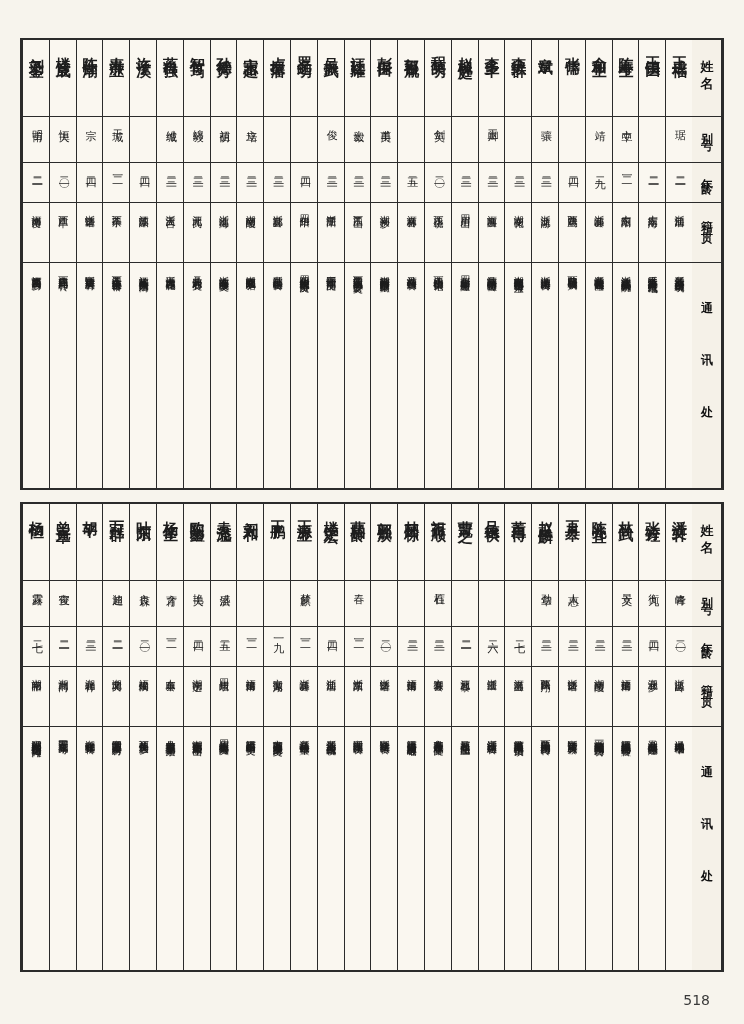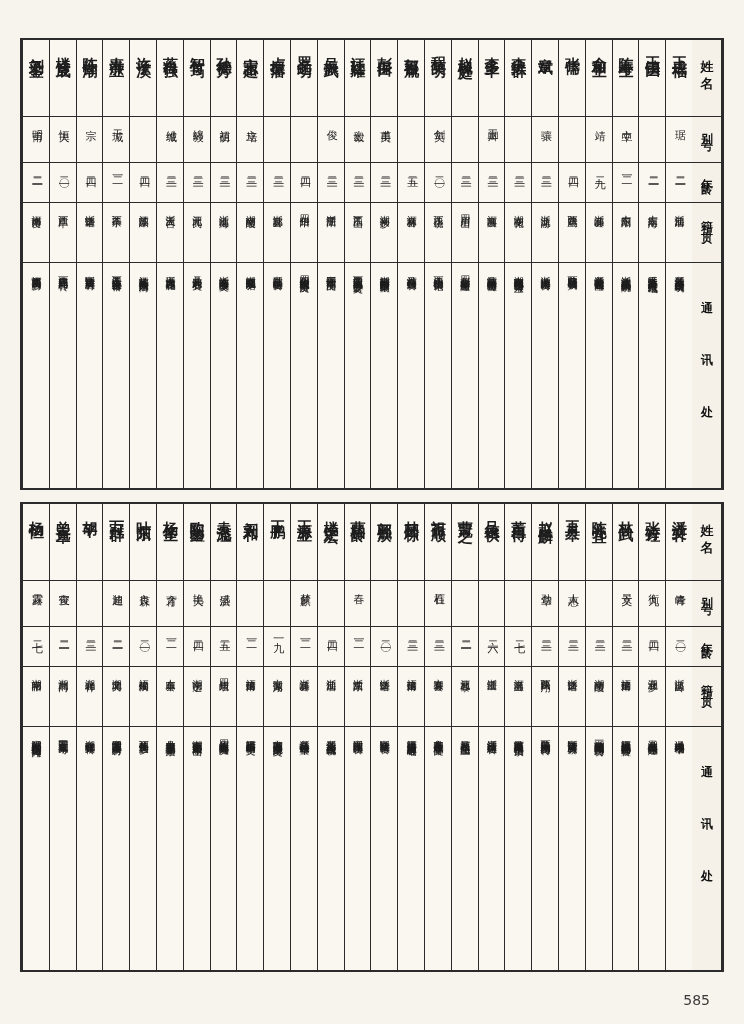--- a/index.html
+++ b/index.html
@@ -951,14 +951,14 @@
         </div>
         <div class="cell r-native">
           <span class="vt native">湖南祁阳</span>
         </div>
         <div class="cell r-address">
           <span class="vt address">湖南祁阳城外宝塔街达记转三门滩</span>
         </div>
       </div>
     </div>
 
-  <div class="page-number">585</div>
+  <div class="page-number">518</div>
 </div>
 
 </body></html>

